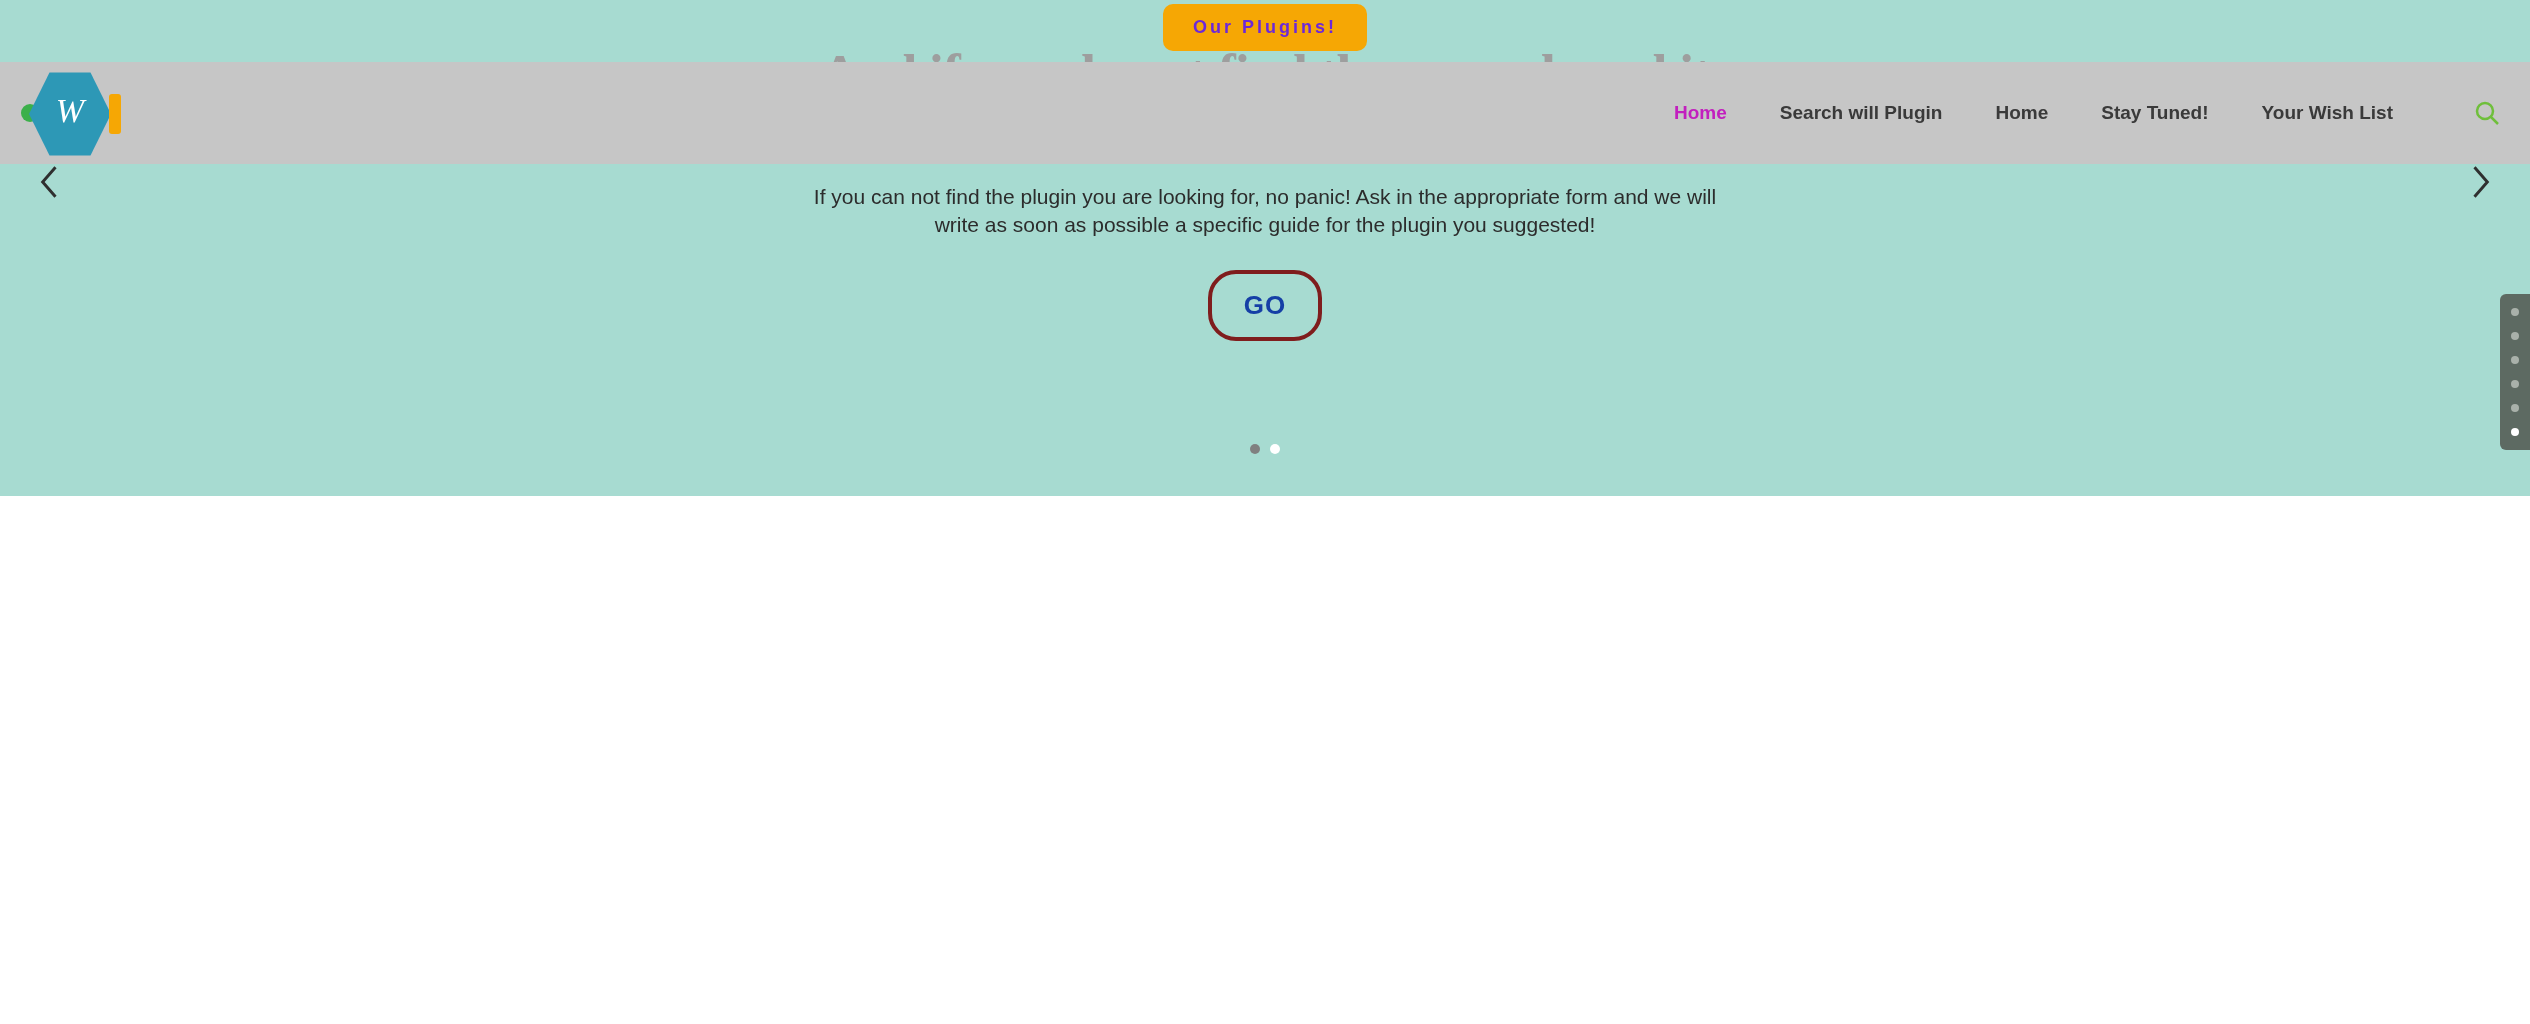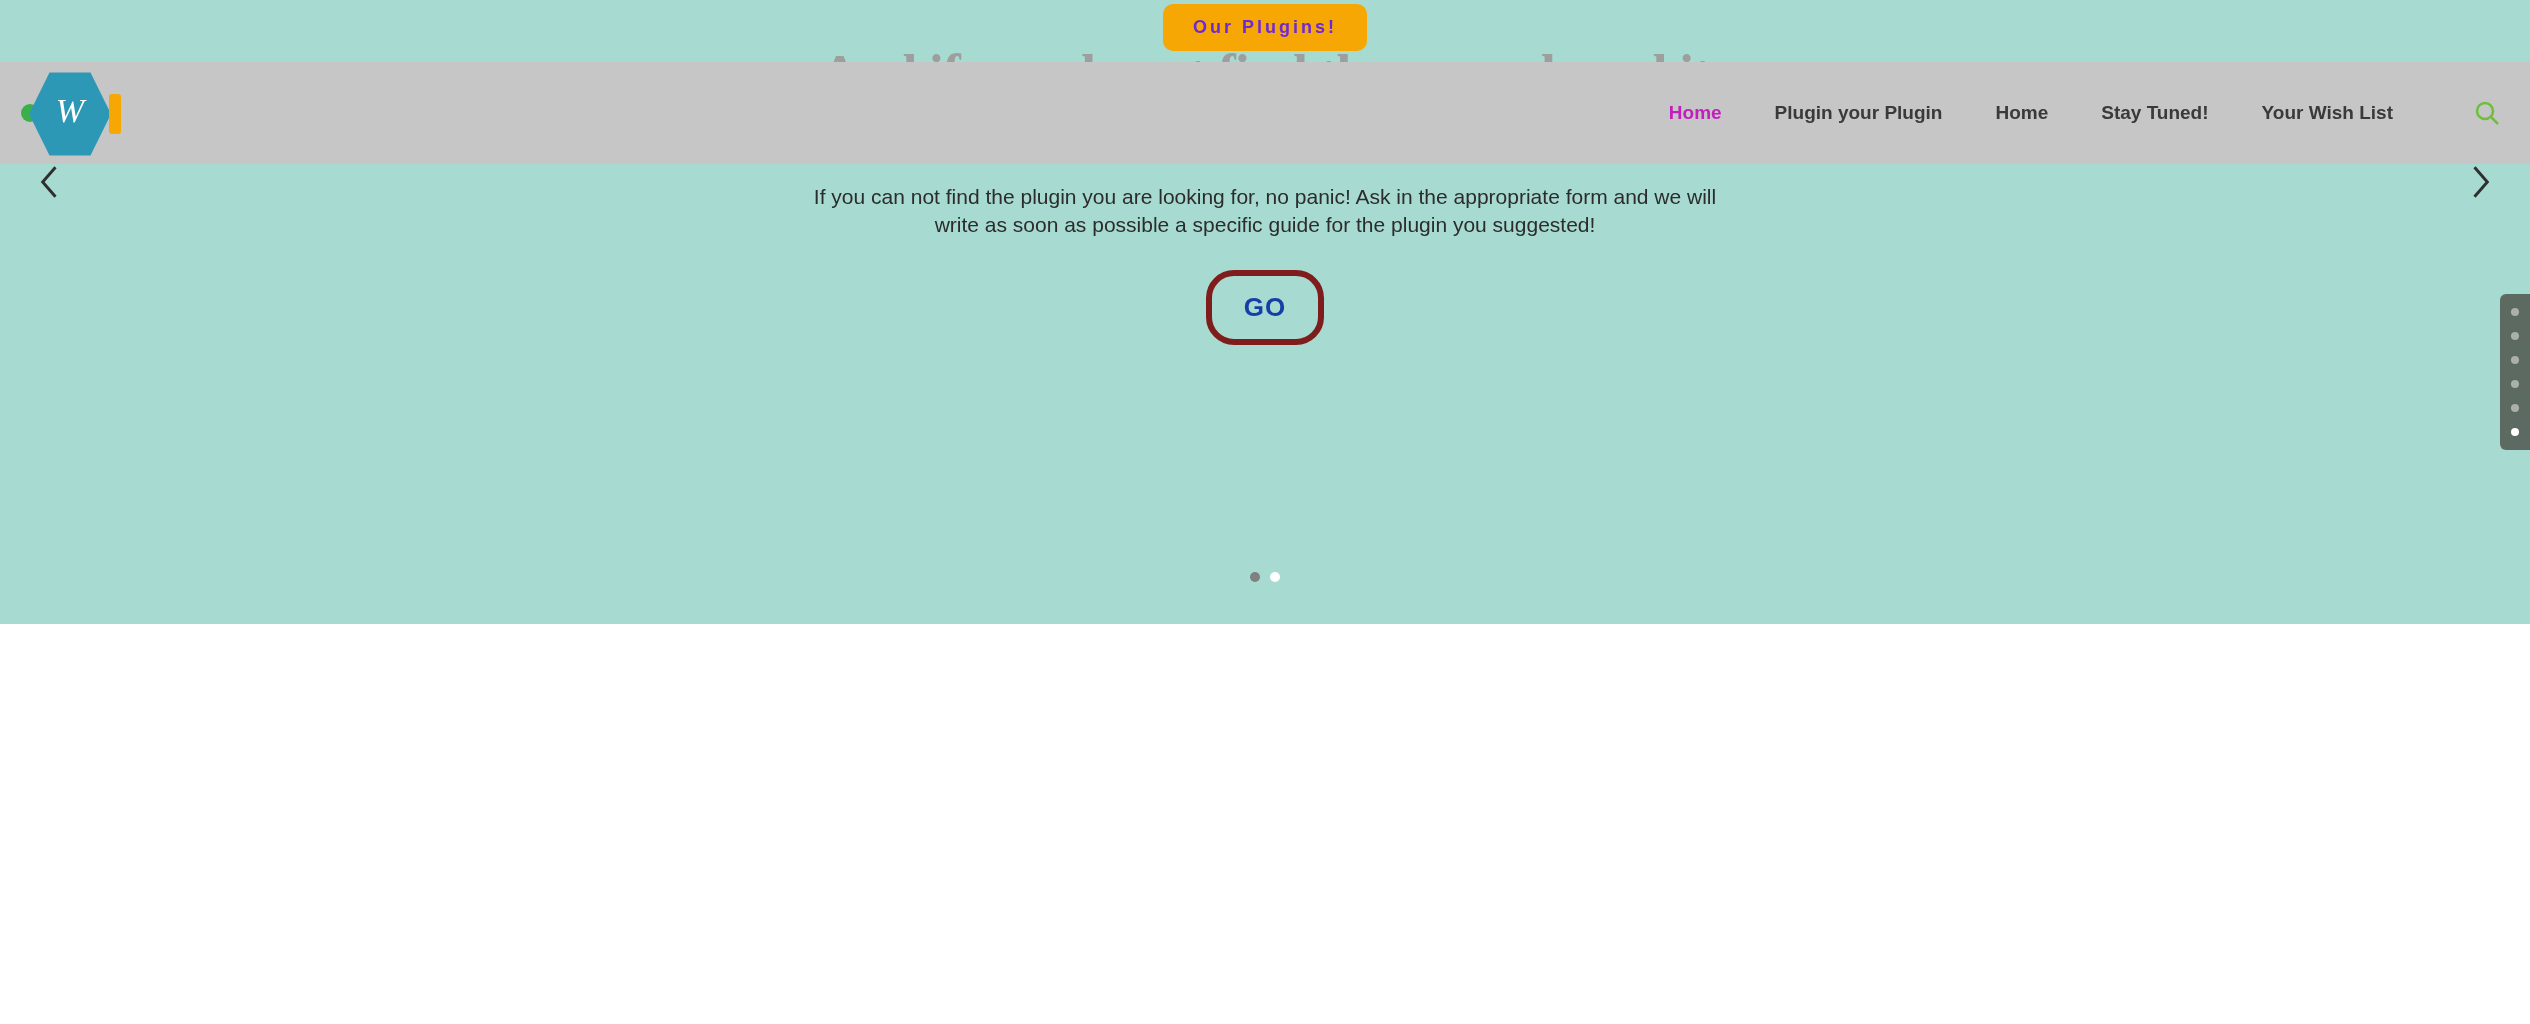--- a/index.html
+++ b/index.html
@@ -55,21 +55,21 @@
   .nav { margin-left:auto; display:flex; align-items:center; gap:53px; }
   .nav a { text-decoration:none; font-weight:700; font-size:19px; color:#3a3a3a; }
   .nav a.active { color:#c21fbe; }
 
   .search-icon { margin-left:28px; width:26px; height:26px; cursor:pointer; }
   .search-icon svg { width:26px; height:26px; stroke:#6fbf3b; stroke-width:2.5; fill:none; }
 
   
   .hero {
     position:absolute; top:0; left:0; right:0;
-    height:624px;
+    height:496px;
     background:#a7dbd1;
     padding-top:44px;
     text-align:center;
   }
   .hero-title {
     font-family: Georgia, 'Times New Roman', serif;
     color:#9e9e9e;
     font-size:54px;
     line-height:1.12;
     max-width:960px;
@@ -79,21 +79,21 @@
   .hero-sub {
     color:#2c2c2c;
     font-size:21px;
     line-height:1.35;
     max-width:940px;
     margin: 18px auto 0;
   }
   .go-btn-wrap { margin-top:30px; }
   .go-btn {
     display:inline-block;
-    border:6px solid #7f1d1d;
+    border:4px solid #7f1d1d;
     border-radius:28px;
     padding:16px 32px;
     color:#153fa6;
     font-weight:800;
     font-size:26px;
     letter-spacing:1px;
     background:transparent;
     cursor:pointer;
   }
 
@@ -171,21 +171,21 @@
     <div class="logo">
       <div class="hex-left-dot"></div>
       <div class="hex"></div>
       <div class="hex-right-bar"></div>
       <div class="hex-w">W</div>
     </div>
   </div>
 
   <nav class="nav">
     <a class="active">Home</a>
-    <a>Plugin your Plugin</a>
+    <a>Search will Plugin</a>
     <a>Home</a>
     <a>Stay Tuned!</a>
     <a>Your Wish List</a>
     <span class="search-icon">
       <svg viewBox="0 0 26 26">
           <circle cx="11" cy="11" r="8"></circle>
           <line x1="17" y1="17" x2="24" y2="24"></line>
         </svg>
     </span>
   </nav>

